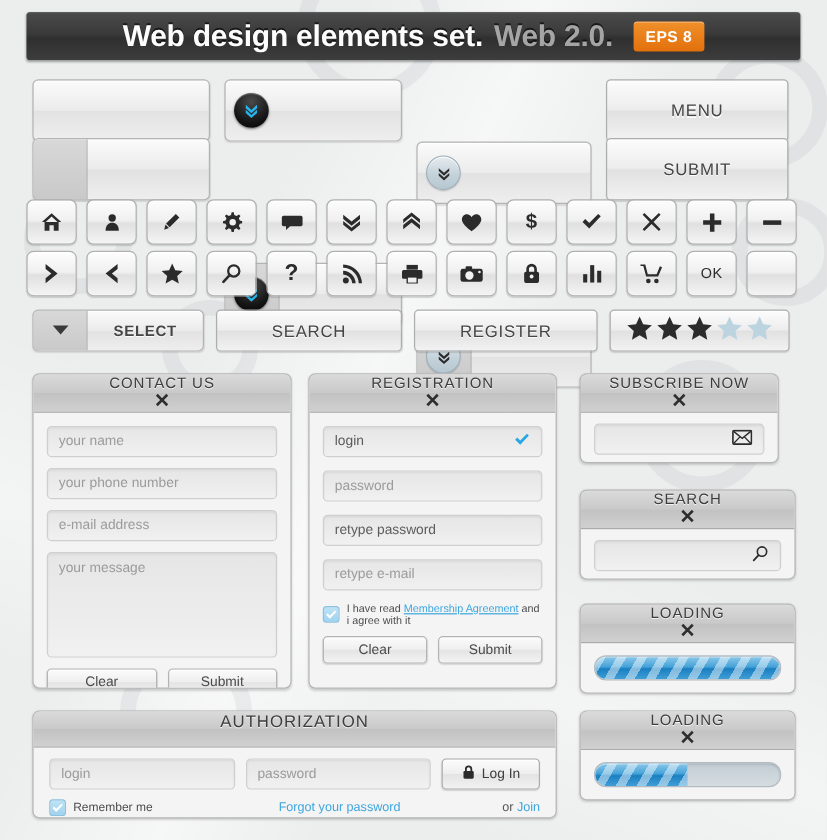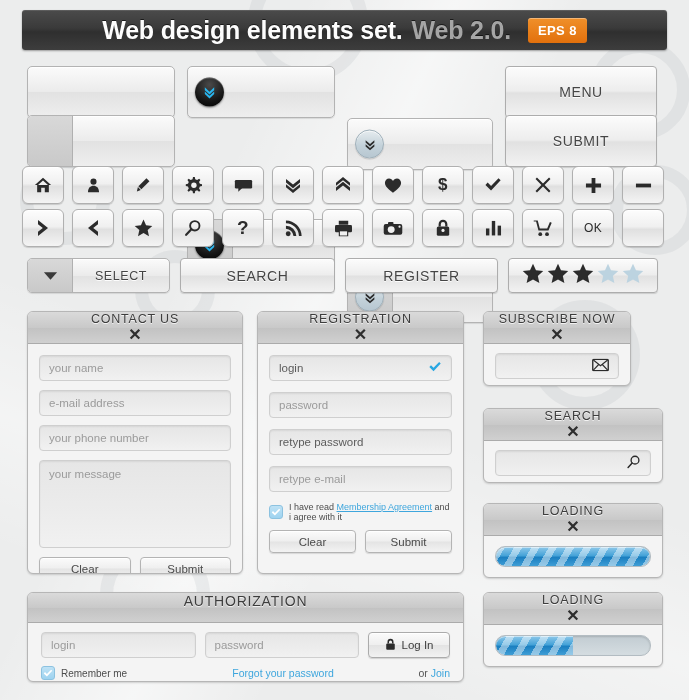--- a/index.html
+++ b/index.html
@@ -489,21 +489,21 @@
   </div>
   <div class="icon-btn"></div>
 </div>
 
 <div class="field row5 sel split">
   <div class="tab">
     <span><svg width="15" height="10" viewBox="0 0 16 10">
           <path d="M1 1 L15 1 L8 9 Z" fill="#3a3a3a"></path>
         </svg></span>
   </div>
-  <div class="rest" style="display:flex;align-items:center;justify-content:center;">
+  <div class="rest" style="display:flex;align-items:center;justify-content:center;font-weight:bold;">
     <span class="lbl-btn" style="font-size:12.5px;">SELECT</span>
   </div>
 </div>
 
 <div class="btn row5 srch">
   <span class="lbl-btn">SEARCH</span>
 </div>
 
 <div class="btn row5 reg">
   <span class="lbl-btn">REGISTER</span>
@@ -532,24 +532,24 @@
 <div class="panel" style="left:27px; top:311px; width:216px; height:263px;">
   <div class="panel-hd">
     <span class="panel-title">CONTACT US</span>
     <span class="x-btn">✕</span>
   </div>
   <div class="panel-bd">
     <div class="txtfield">
       <span>your name</span>
     </div>
     <div class="txtfield">
+      <span>your phone number</span>
+    </div>
+    <div class="txtfield">
       <span>e-mail address</span>
-    </div>
-    <div class="txtfield">
-      <span>your phone number</span>
     </div>
     <div class="txtarea">
       <span>your message</span>
     </div>
     <div class="pair">
       <div class="sm-btn">
           <span>Clear</span>
         </div>
       <div class="sm-btn">
           <span>Submit</span>
@@ -593,21 +593,21 @@
       <div class="sm-btn">
           <span>Clear</span>
         </div>
       <div class="sm-btn">
           <span>Submit</span>
         </div>
     </div>
   </div>
 </div>
 
-<div class="panel" style="left:483px; top:311px; width:148px; height:75px;">
+<div class="panel" style="left:483px; top:311px; width:166px; height:75px;">
   <div class="panel-hd">
     <span class="panel-title">SUBSCRIBE NOW</span>
     <span class="x-btn">✕</span>
   </div>
   <div class="panel-bd" style="padding:9px 11px;">
     <div class="txtfield" style="margin-bottom:0;">
       <span></span>
       <span class="mark">
         <svg width="17" height="13" viewBox="0 0 20 15">
             <rect x="0.9" y="0.9" width="18.2" height="13.2" rx="1" fill="none" stroke="#2b2b2b" stroke-width="1.6"></rect>

